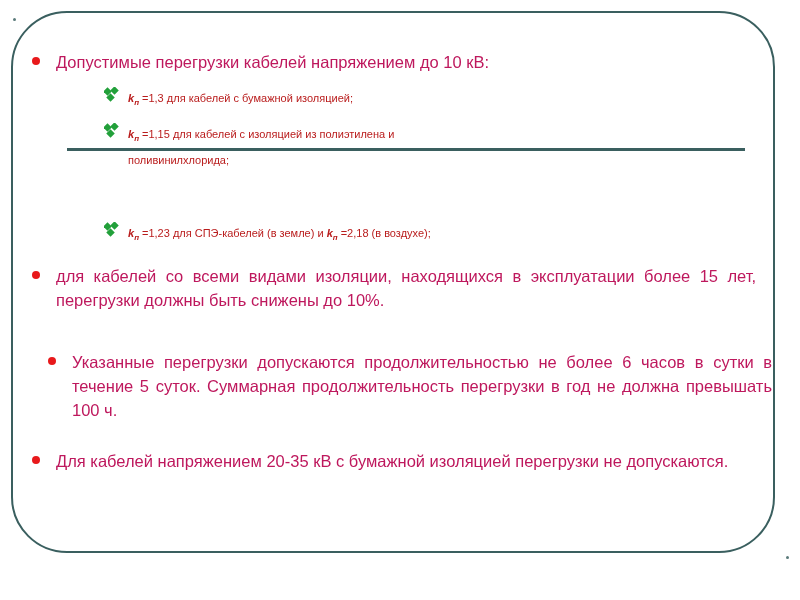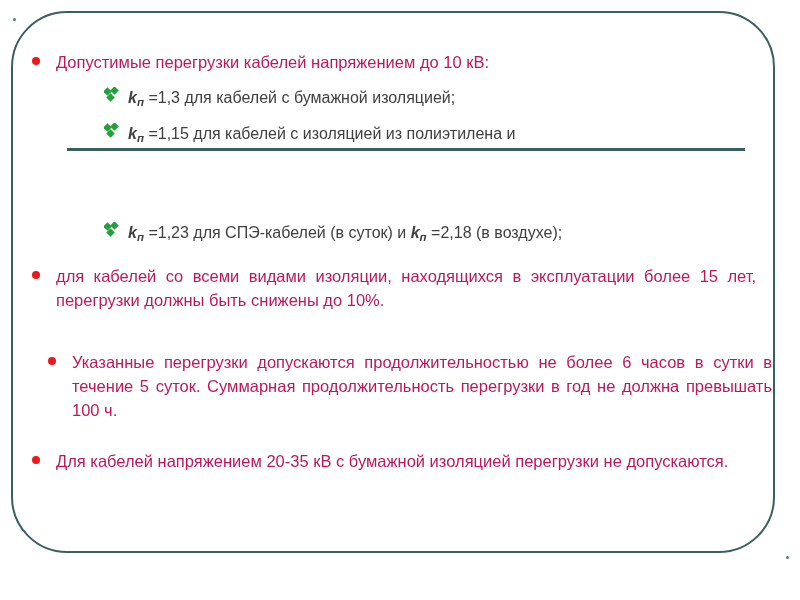--- a/index.html
+++ b/index.html
@@ -69,22 +69,22 @@
     width: 8px;
     height: 8px;
     border-radius: 50%;
     background: #e8191b;
   }
   .lvl1 .txt { display: block; }
 
   
   .lvl2 {
     position: absolute;
-    color: #404040;
-    font-size: 16px;
+    color: #b91c1c;
+    font-size: 11px;
     line-height: 24px;
   }
   .lvl2 .txt { display: block; }
   .lvl2.justify .txt {
     text-align: justify;
     text-justify: inter-word;
   }
 
   .diamond-bullet {
     position: absolute;
@@ -158,34 +158,35 @@
 
     <div class="lvl2 justify" id="b-2">
       <span class="diamond-bullet">
         <svg width="17" height="17" viewBox="0 0 17 17">
           <rect x="0.5" y="1.5" width="6" height="6" transform="rotate(45 3.5 4.5)" fill="#22a03a"></rect>
           <rect x="7.5" y="0.5" width="6" height="6" transform="rotate(45 10.5 3.5)" fill="#22a03a"></rect>
           <rect x="3.5" y="7.5" width="6" height="6" transform="rotate(45 6.5 10.5)" fill="#22a03a"></rect>
         </svg>
       </span>
       <span class="txt"><span class="k"><span>k</span><sub>п</sub></span><span> =1,15</span><span> для кабелей с изоляцией из полиэтилена и</span></span>
+      <span class="cont">поливинилхлорида;</span>
     </div>
 
     <div class="rule"></div>
 
 
     <div class="lvl2" id="b-4">
       <span class="diamond-bullet">
         <svg width="17" height="17" viewBox="0 0 17 17">
           <rect x="0.5" y="1.5" width="6" height="6" transform="rotate(45 3.5 4.5)" fill="#22a03a"></rect>
           <rect x="7.5" y="0.5" width="6" height="6" transform="rotate(45 10.5 3.5)" fill="#22a03a"></rect>
           <rect x="3.5" y="7.5" width="6" height="6" transform="rotate(45 6.5 10.5)" fill="#22a03a"></rect>
         </svg>
       </span>
-      <span class="txt"><span class="k"><span>k</span><sub>п</sub></span><span> =1,23</span><span> для СПЭ-кабелей (в суток) и </span><span class="k"><span>k</span><sub>п</sub></span><span> =2,18</span><span> (в воздухе);</span></span>
+      <span class="txt"><span class="k"><span>k</span><sub>п</sub></span><span> =1,23</span><span> для СПЭ-кабелей (в земле) и </span><span class="k"><span>k</span><sub>п</sub></span><span> =2,18</span><span> (в воздухе);</span></span>
     </div>
 
     <div class="lvl1" id="p-age">
       <span class="bullet"></span>
       <span class="txt">для кабелей со всеми видами изоляции, находящихся в эксплуатации более 15 лет, перегрузки должны быть снижены до 10%.</span>
     </div>
 
     <div class="lvl1" id="p-dur">
       <span class="bullet"></span>
       <span class="txt">Указанные перегрузки допускаются продолжительностью не более 6 часов в сутки в течение 5 суток. Суммарная продолжительность перегрузки в год не должна превышать 100 ч.</span>

